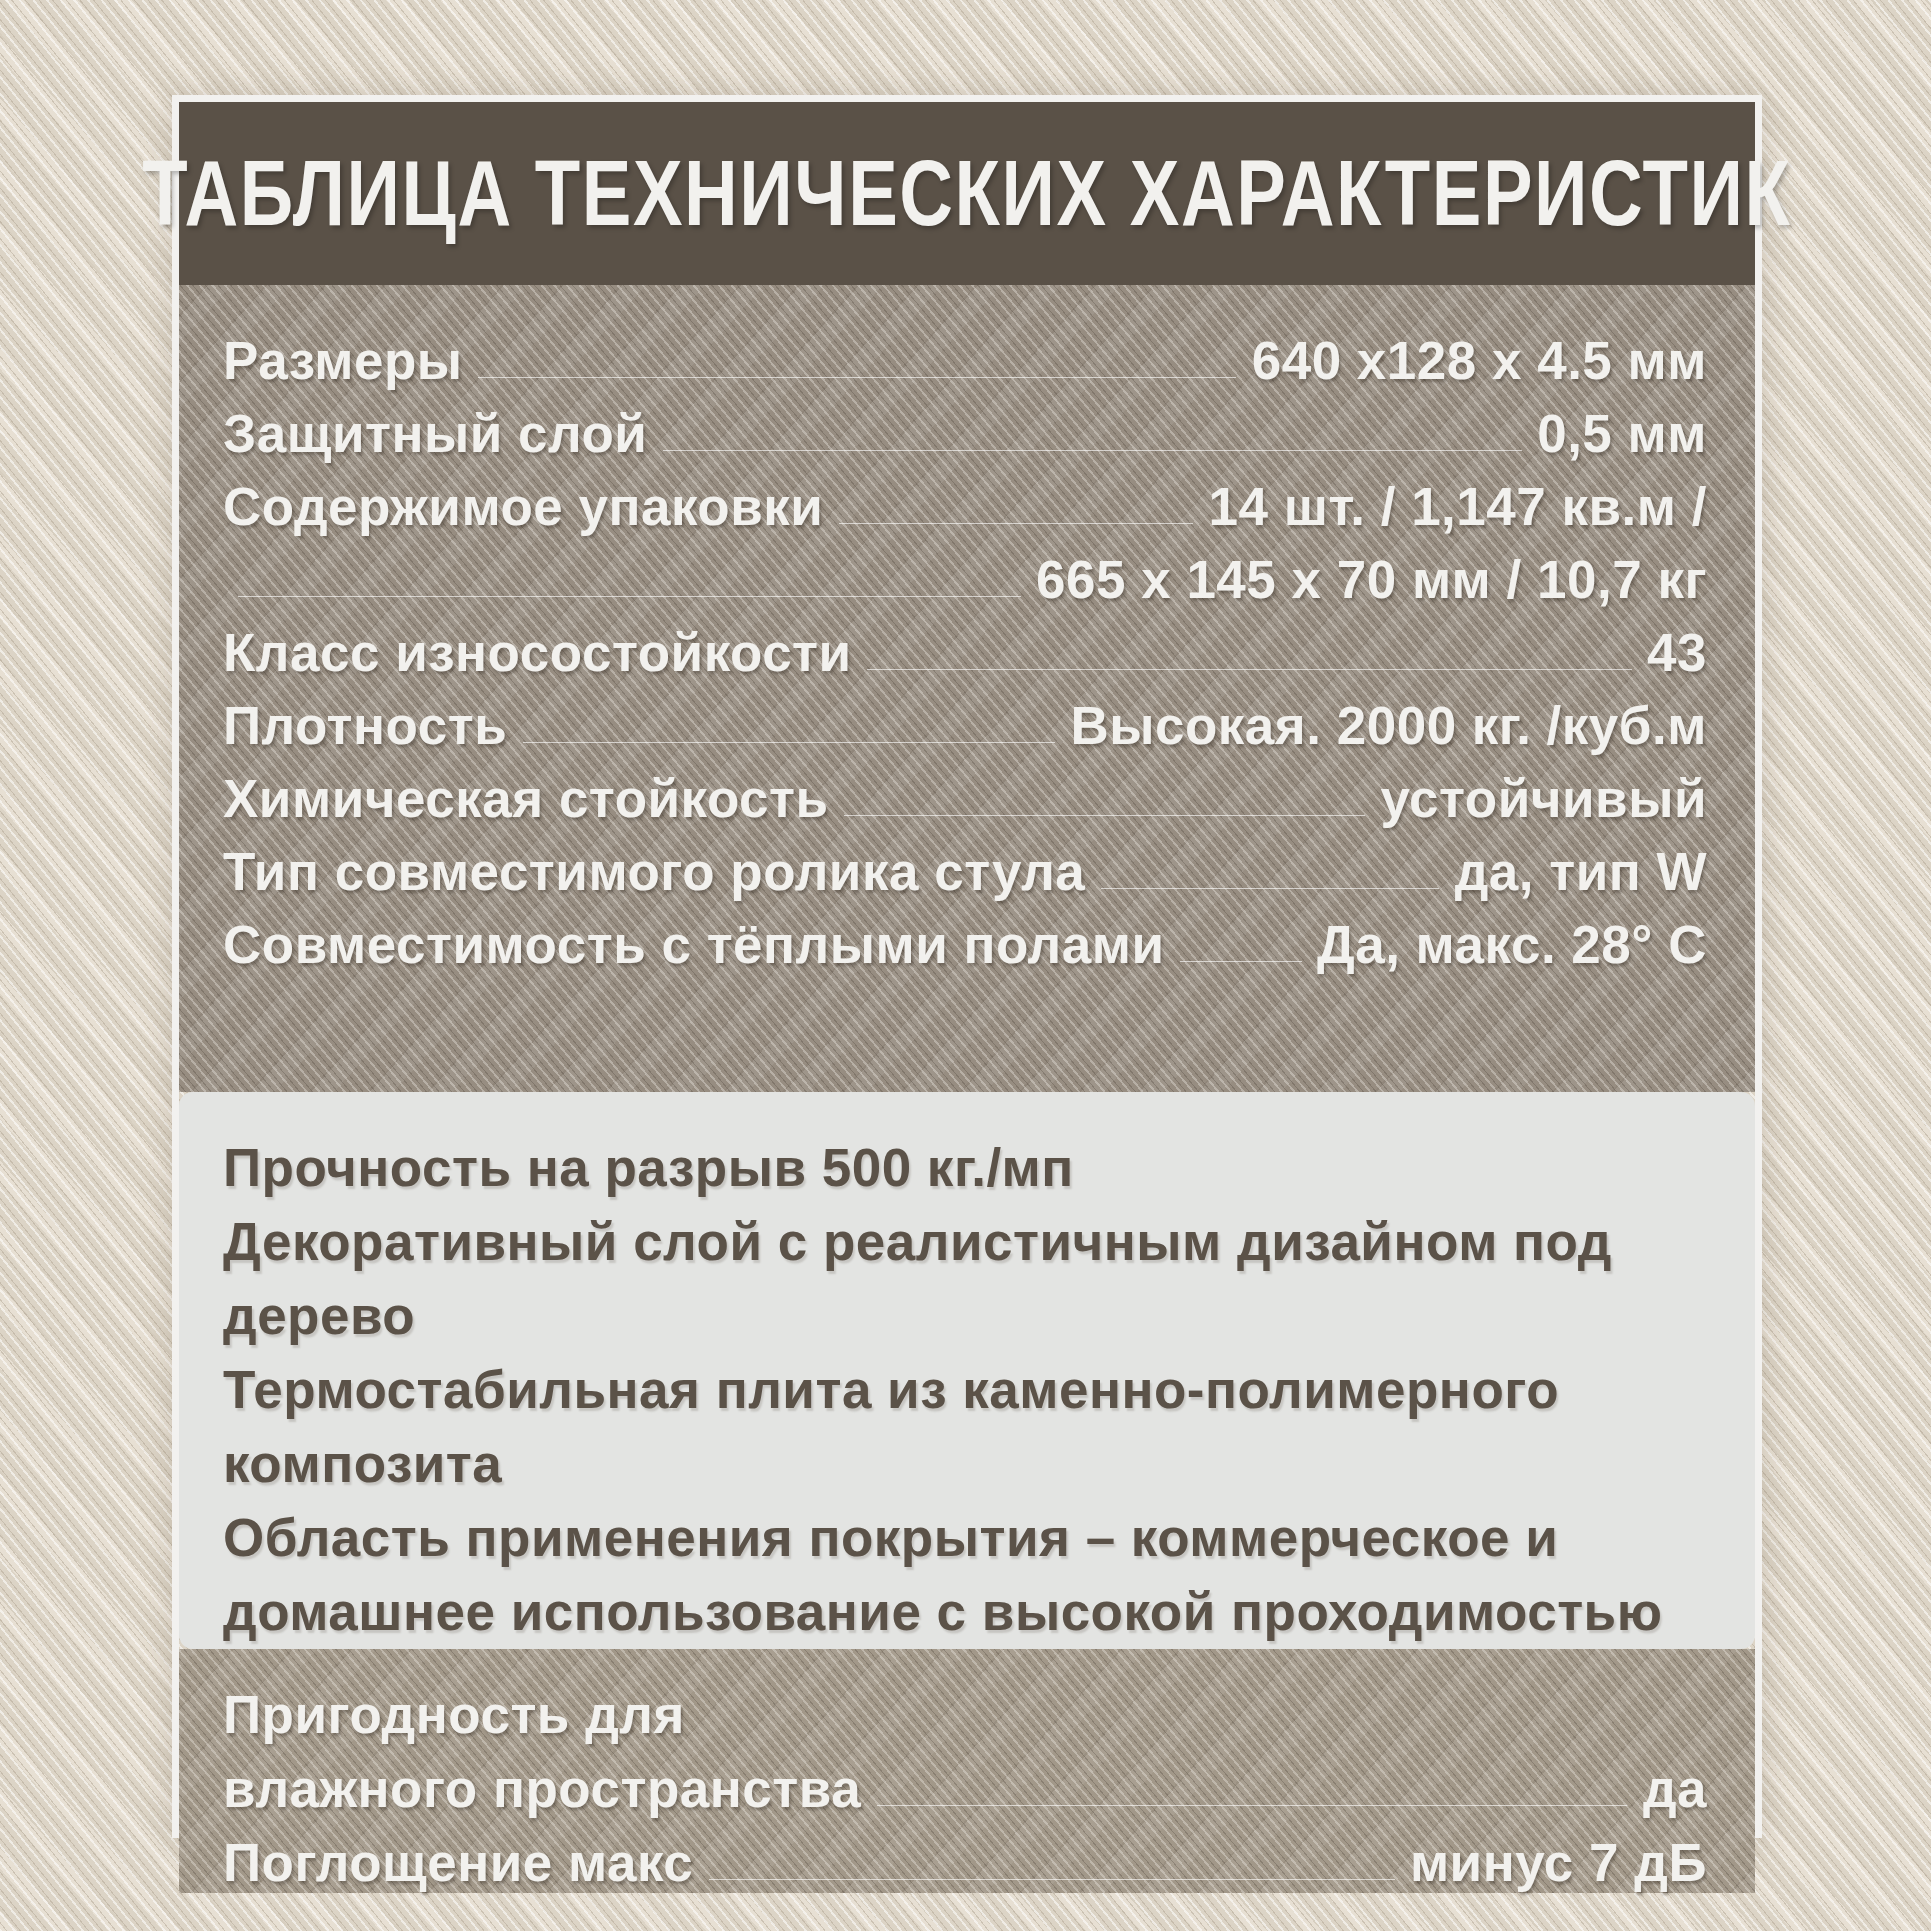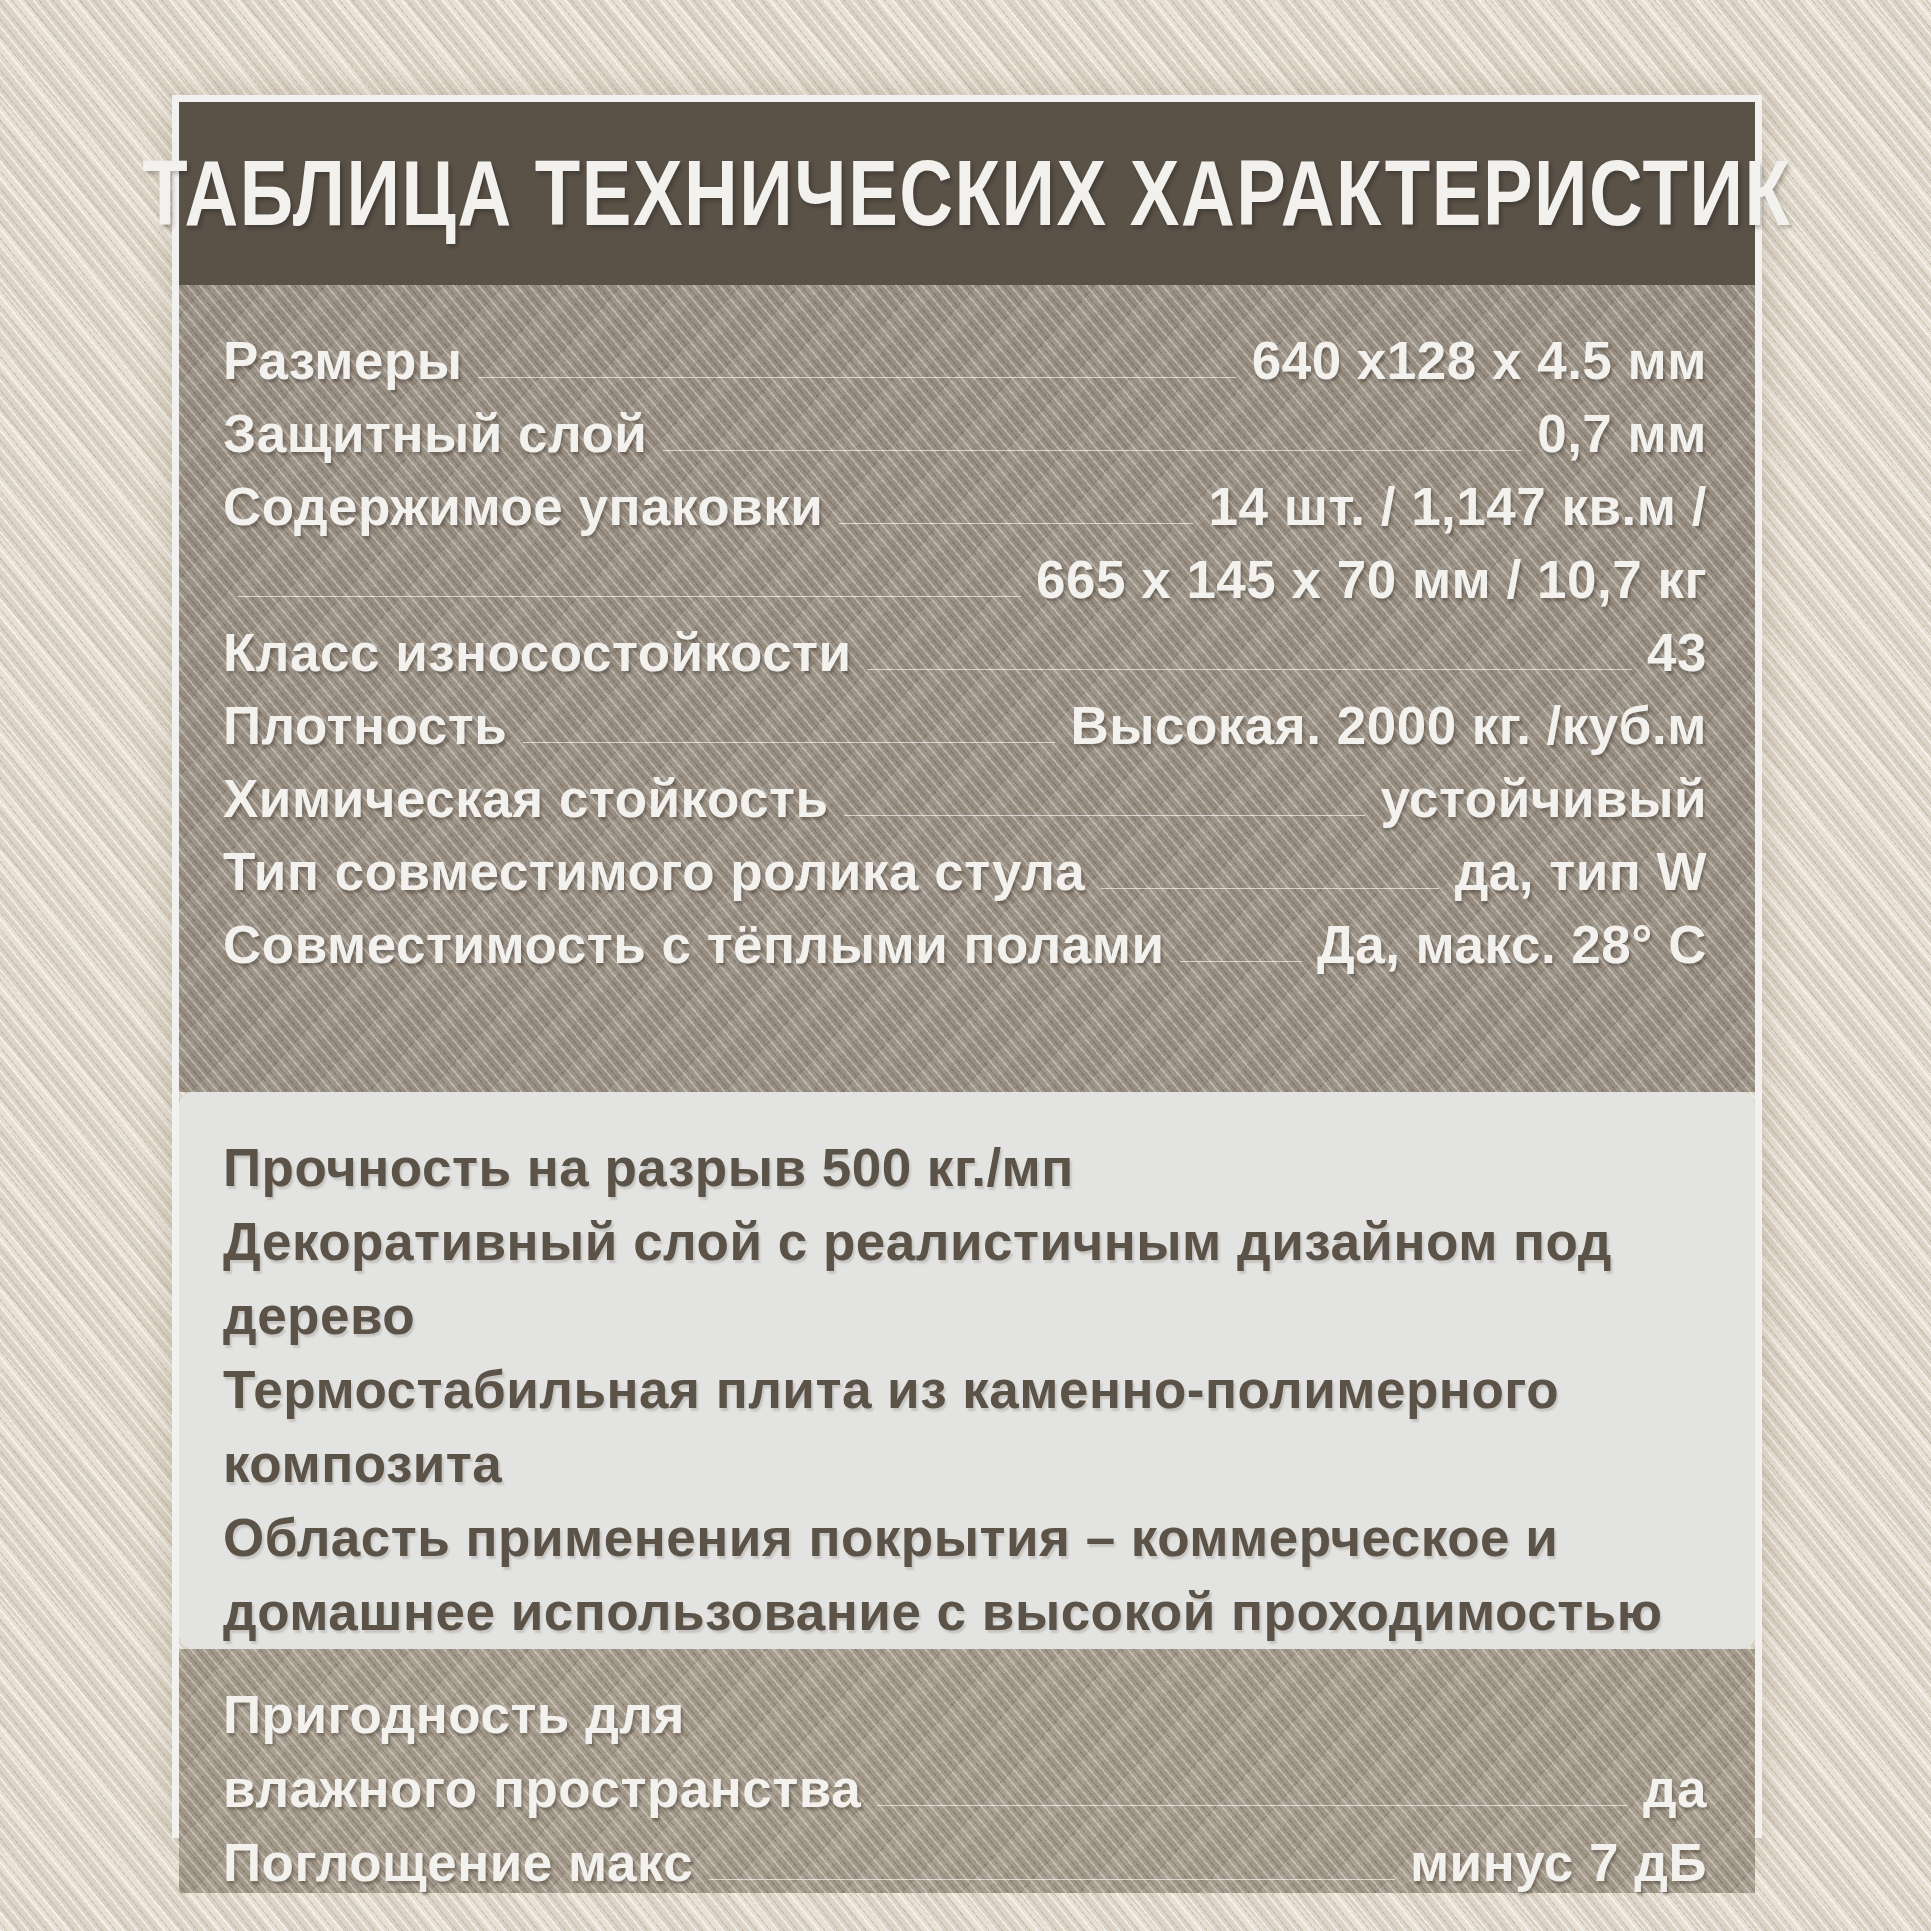--- a/index.html
+++ b/index.html
@@ -70,21 +70,21 @@
 
   <div class="specs wood">
     <div class="spec-row">
       <span class="spec-label">Размеры</span>
       <span class="leader"></span>
       <span class="spec-value">640 х128 х 4.5 мм</span>
     </div>
     <div class="spec-row">
       <span class="spec-label">Защитный слой</span>
       <span class="leader"></span>
-      <span class="spec-value">0,7 мм</span>
+      <span class="spec-value">0,5 мм</span>
     </div>
     <div class="spec-row">
       <span class="spec-label">Содержимое упаковки</span>
       <span class="leader"></span>
       <span class="spec-value">14 шт. / 1,147 кв.м /</span>
     </div>
     <div class="spec-row">
       <span class="spec-label"></span>
       <span class="leader"></span>
       <span class="spec-value">665 х 145 х 70 мм / 10,7 кг</span>

